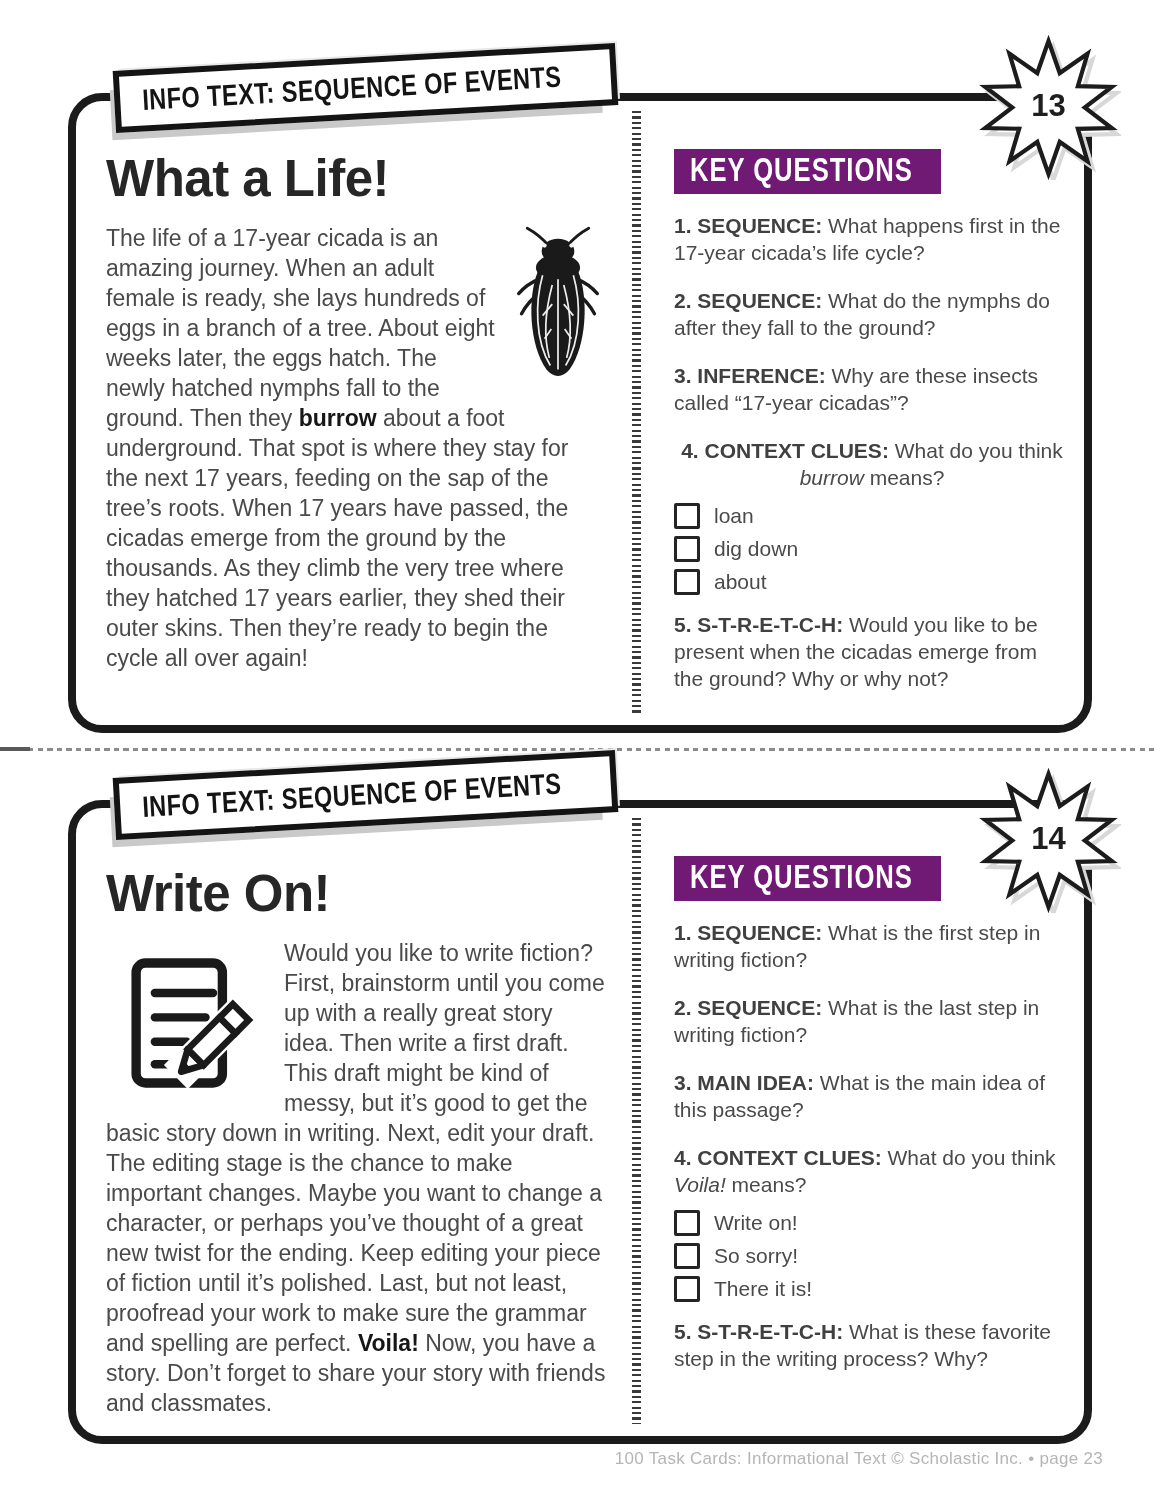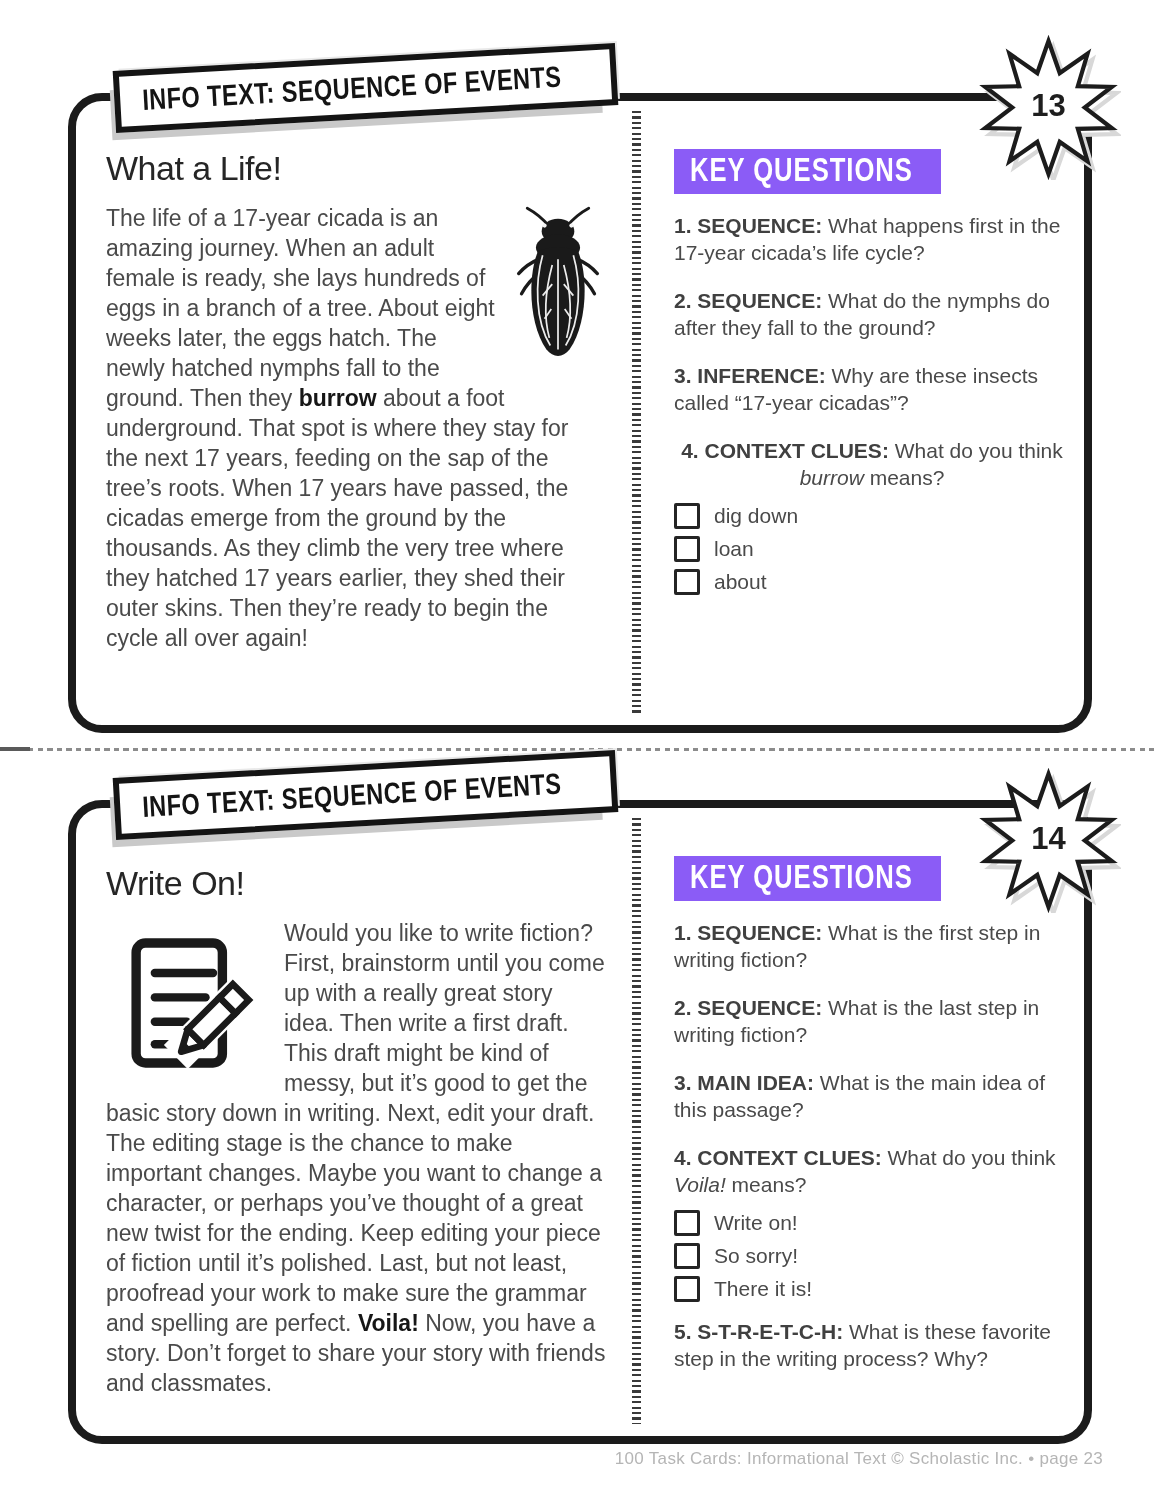--- a/index.html
+++ b/index.html
@@ -35,36 +35,36 @@
   .star-num{
     position:absolute;inset:0;display:flex;align-items:center;justify-content:center;
     font-size:31px;font-weight:800;color:#1e1e1e;padding-bottom:4px;
   }
 
   
   .left-col{position:absolute;left:30px;width:500px;}
   .card-13 .left-col{top:48px;}
   .card-14 .left-col{top:56px;}
   .card-title{
-    margin:0 0 15px;font-size:34px;font-weight:400;color:#262626;letter-spacing:-.5px;
+    margin:0 0 15px;font-size:51px;font-weight:700;color:#262626;letter-spacing:-.5px;
   }
   .passage{font-size:23px;line-height:30px;color:#4a4a4a;}
   .passage b{color:#161616;}
   .cicada-wrap{float:right;width:96px;height:168px;margin:0 0 6px 14px;}
   .notepad-wrap{float:left;width:150px;height:158px;margin:6px 26px 6px 2px;}
   .cicada-wrap svg,.notepad-wrap svg{width:100%;height:100%;}
 
   .vdivider{
     position:absolute;left:556px;top:10px;bottom:12px;width:9px;
     background:repeating-linear-gradient(180deg,#3a3a3a 0 2.2px,transparent 2.2px 5.4px);
   }
 
   .right-col{position:absolute;left:598px;top:48px;width:396px;}
   .kq-box{
-    display:inline-block;background:#8b5cf6;color:#fff;
+    display:inline-block;background:#701a75;color:#fff;
     padding:6px 16px 8px;margin:0 0 18px;
   }
   .kq-text{
     display:inline-block;font-weight:900;font-size:27px;letter-spacing:1px;
     transform:scale(.95,1.2);transform-origin:left center;
   }
   .question{margin:0 0 21px;font-size:21px;line-height:27px;color:#4a4a4a;}
   .q-label{color:#404040;font-weight:bold;}
   .question em{font-style:italic;}
   .choices{margin:0 0 16px;}
@@ -149,32 +149,33 @@
     </div>
 
     <p class="question"><b class="q-label">1. SEQUENCE:</b><span> What happens first in the 17-year cicada’s life cycle?</span><em></em><span></span></p>
     <p class="question"><b class="q-label">2. SEQUENCE:</b><span> What do the nymphs do after they fall to the ground?</span><em></em><span></span></p>
     <p class="question"><b class="q-label">3. INFERENCE:</b><span> Why are these insects called “17-year cicadas”?</span><em></em><span></span></p>
     <p class="question" style="margin-bottom:12px;text-align:center;"><b class="q-label">4. CONTEXT CLUES:</b><span> What do you think </span><em>burrow</em><span> means?</span></p>
 
     <div class="choices">
       <div class="choice-row">
         <span class="checkbox"></span>
+        <span class="choice-label">loan</span>
+      </div>
+      <div class="choice-row">
+        <span class="checkbox"></span>
         <span class="choice-label">dig down</span>
       </div>
       <div class="choice-row">
         <span class="checkbox"></span>
-        <span class="choice-label">loan</span>
-      </div>
-      <div class="choice-row">
-        <span class="checkbox"></span>
         <span class="choice-label">about</span>
       </div>
     </div>
 
+    <p class="question"><b class="q-label">5. S-T-R-E-T-C-H:</b><span> Would you like to be present when the cicadas emerge from the ground? Why or why not?</span><em></em><span></span></p>
   </div>
 </div>
 
 <div class="cutline"></div>
 <div class="cutline-solid"></div>
 
 <div class="card card-14">
 
   <div class="tag">
     <span class="tag-text">INFO TEXT: SEQUENCE OF EVENTS</span>

